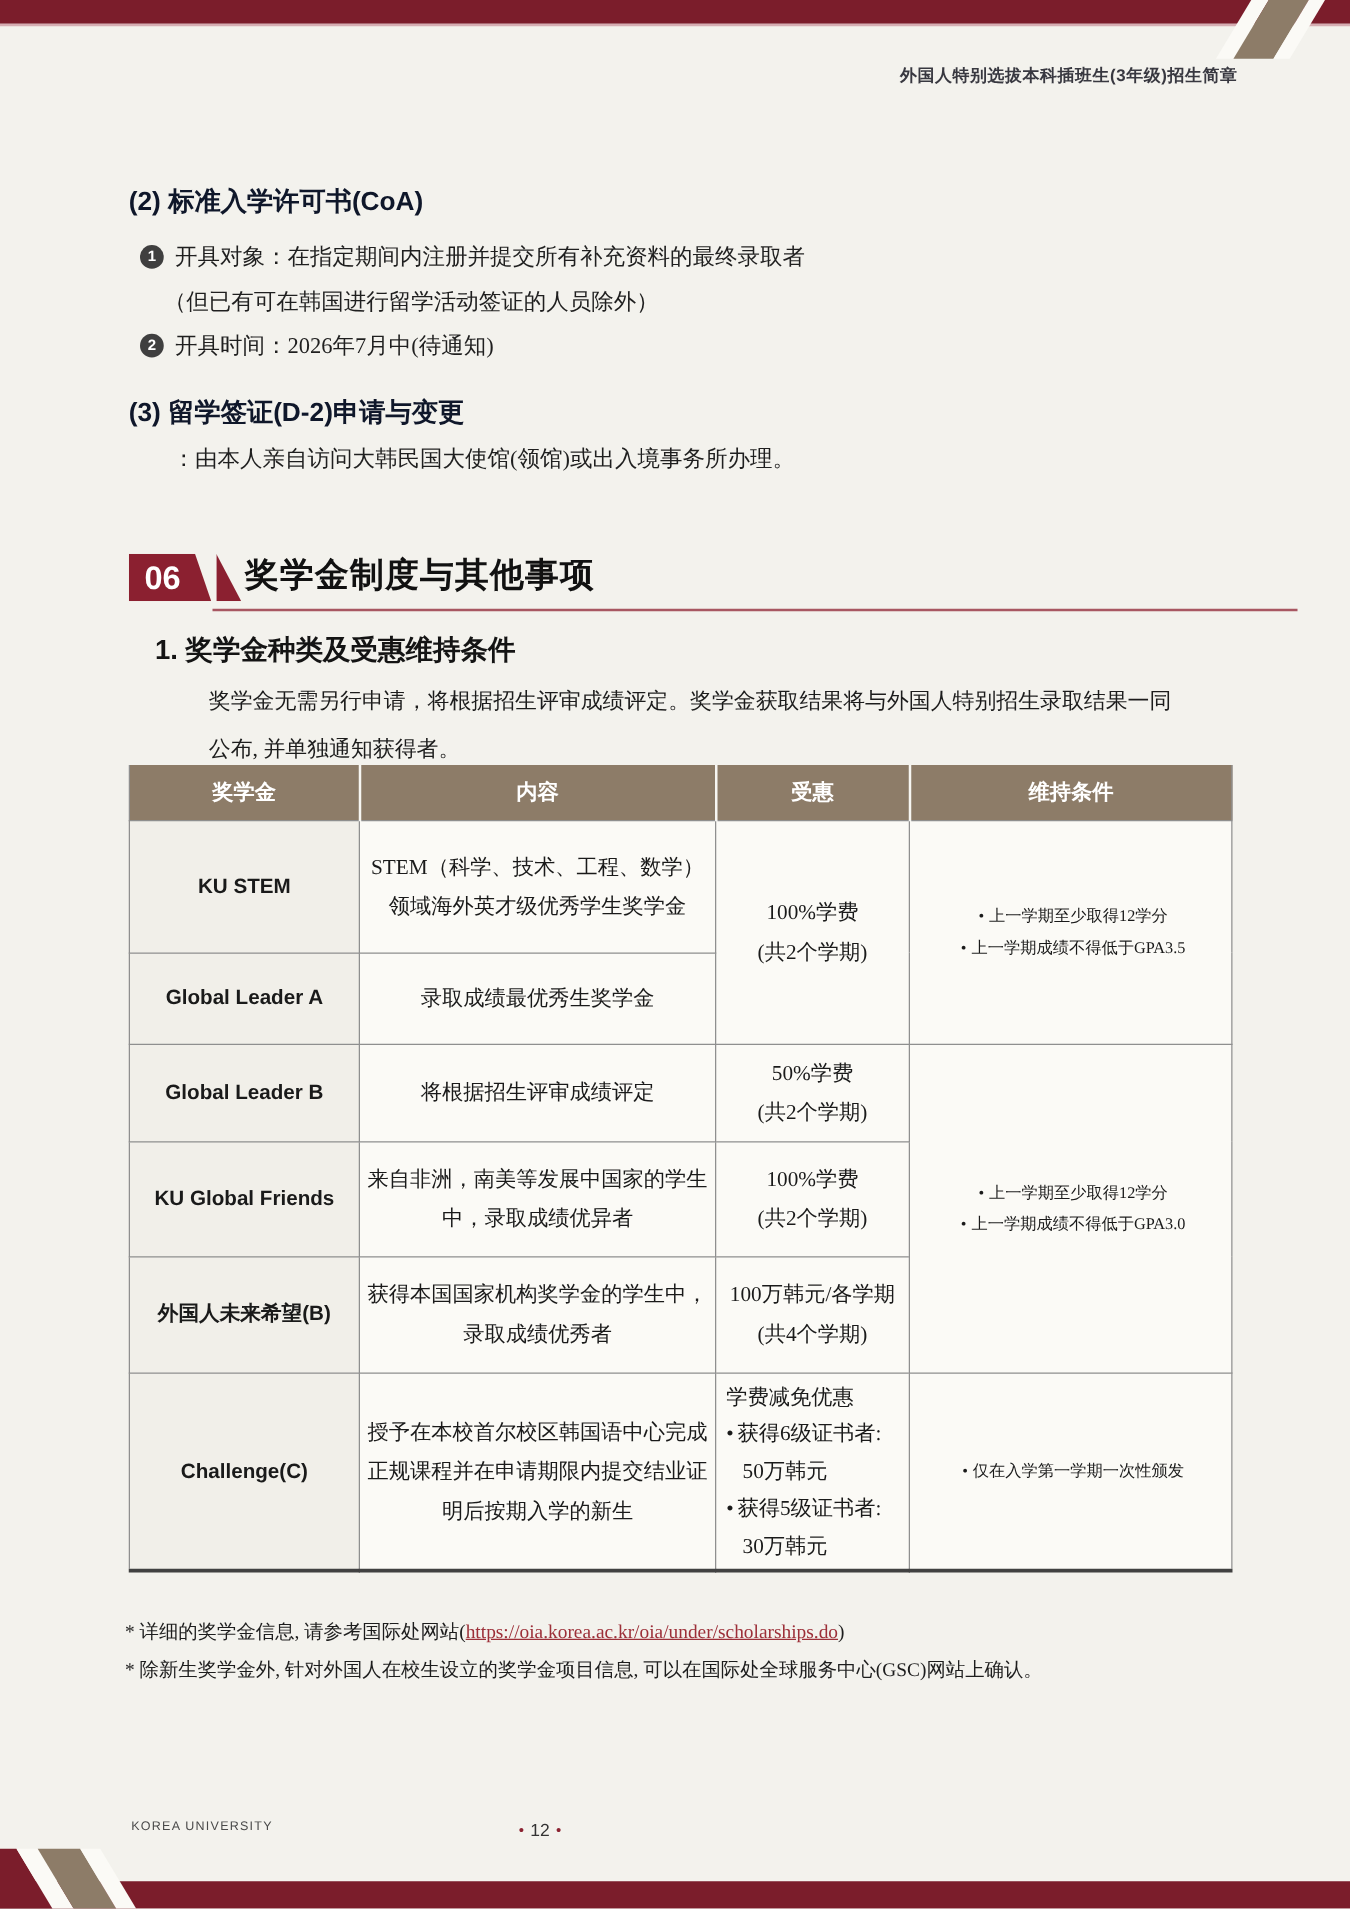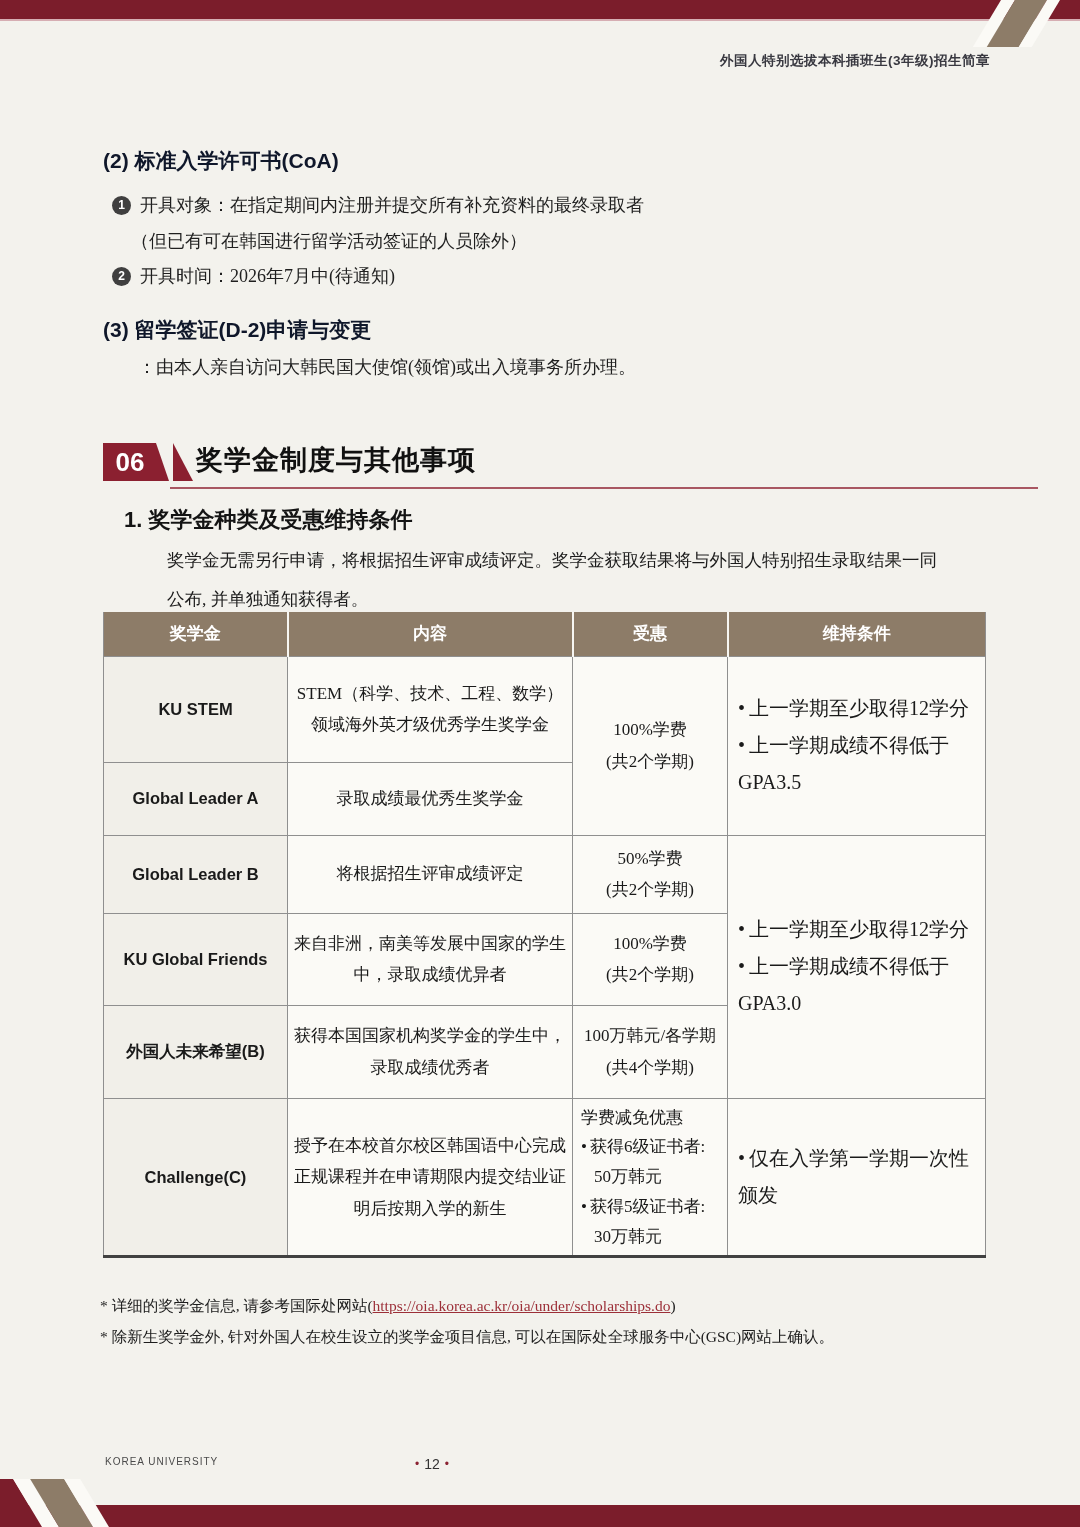--- a/index.html
+++ b/index.html
@@ -100,21 +100,21 @@
   }
   .sch th:last-child { border-right: none; margin-left: 44px; }
   .sch td { border: 1px solid #8f8f8f; background: #fbfaf6; text-align: center; vertical-align: middle; line-height: 1.85; padding: 4px 6px; }
   .sch td.namecell {
     background: #f1efe9; font-family: "Liberation Sans", sans-serif;
     font-size: 16.5px; font-weight: 600; color: #1a1a1a;
   }
   .r1 { height: 106px; } .r2 { height: 73px; } .r3 { height: 78px; }
   .r4 { height: 92px; }  .r5 { height: 93px; } .r6 { height: 150px; }
 
-  td.maintain { text-align: left; padding-left: 10px; font-size: 20px; }
+  td.maintain { text-align: center; padding-left: 10px; font-size: 13px; }
   .m-line::before { content: "\2022"; margin-right: 4px; }
   td.ben-challenge { text-align: left; padding-left: 8px; vertical-align: middle; line-height: 1.75; }
   .ben-item::before { content: "\2022"; margin-right: 3px; }
   .ben-value { padding-left: 13px; }
 
   
   .footnotes {
     position: absolute; left: 100px; top: 1290px; width: 900px;
     font-family: "Liberation Serif", serif; font-size: 15.5px; color: #1d1d1d; line-height: 31px;
   }

